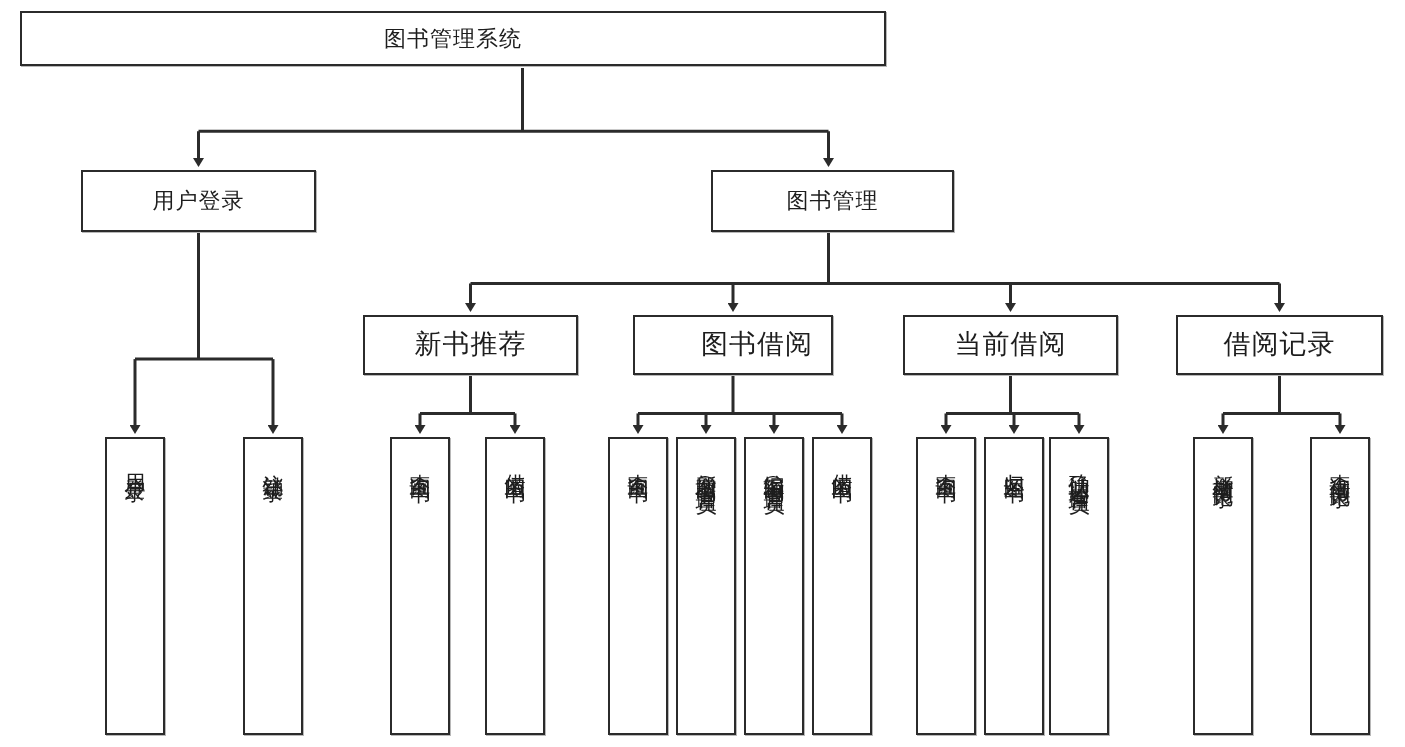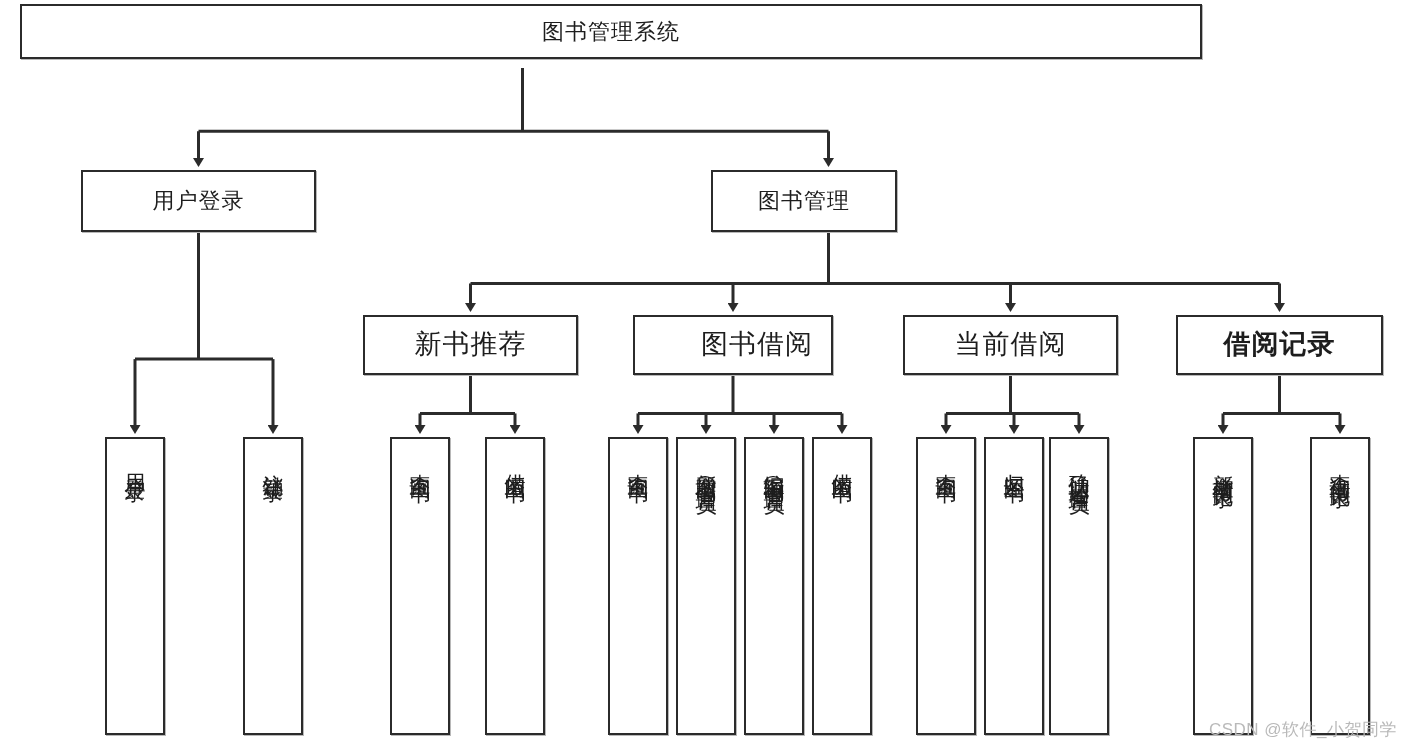--- a/index.html
+++ b/index.html
@@ -112,39 +112,39 @@
         <path d="M1014,413.44 L1014,426" marker-end="url(#arrow)"></path>
         <path d="M1079,413.44 L1079,426" marker-end="url(#arrow)"></path>
         <path d="M1279.5,375 L1279.5,413.44"></path>
         <path d="M1223,413.44 L1340,413.44"></path>
         <path d="M1223,413.44 L1223,426" marker-end="url(#arrow)"></path>
         <path d="M1340,413.44 L1340,426" marker-end="url(#arrow)"></path>
       </g>
   </svg>
 
   <div id="nodes">
-      <div class="node root horizontal" style="left: 20px; top: 4px; width: 1182px; height: 55px;">
+      <div class="node root horizontal" style="left: 20px; top: 11px; width: 866px; height: 55px;">
         <span class="node-label">图书管理系统</span>
       </div>
       <div class="node level2 horizontal" style="left: 81px; top: 170px; width: 235px; height: 62px;">
         <span class="node-label">用户登录</span>
       </div>
-      <div class="node level2 horizontal" style="left: 711px; top: 170px; width: 186px; height: 62px;">
+      <div class="node level2 horizontal" style="left: 711px; top: 170px; width: 243px; height: 62px;">
         <span class="node-label">图书管理</span>
       </div>
       <div class="node level3 horizontal" style="left: 363px; top: 315px; width: 215px; height: 60px;">
         <span class="node-label">新书推荐</span>
       </div>
       <div class="node level3 horizontal" style="left: 633px; top: 315px; width: 200px; height: 60px; padding-left: 48px;">
         <span class="node-label">图书借阅</span>
       </div>
       <div class="node level3 horizontal" style="left: 903px; top: 315px; width: 215px; height: 60px;">
         <span class="node-label">当前借阅</span>
       </div>
-      <div class="node level3 horizontal" style="left: 1176px; top: 315px; width: 207px; height: 60px; font-weight: bold;">
+      <div class="node level3 horizontal" style="left: 1176px; top: 315px; width: 207px; height: 60px;">
         <span class="node-label">借阅记录</span>
       </div>
       <div class="node level4 vertical" style="left: 105px; top: 437px; width: 60px; height: 298px;">
         <span class="node-label">用户登录</span>
       </div>
       <div class="node level4 vertical" style="left: 243px; top: 437px; width: 60px; height: 298px;">
         <span class="node-label">注销登录</span>
       </div>
       <div class="node level4 vertical" style="left: 390px; top: 437px; width: 60px; height: 298px;">
         <span class="node-label">查询图书</span>
@@ -174,14 +174,13 @@
         <span class="node-label">确认归还（管理员）</span>
       </div>
       <div class="node level4 vertical" style="left: 1193px; top: 437px; width: 60px; height: 298px;">
         <span class="node-label">新增借阅记录</span>
       </div>
       <div class="node level4 vertical" style="left: 1310px; top: 437px; width: 60px; height: 298px;">
         <span class="node-label">查询借阅记录</span>
       </div>
     </div>
 
-  <div id="watermark">CSDN @软件_小贺同学</div>
 </div>
 
 </body></html>

